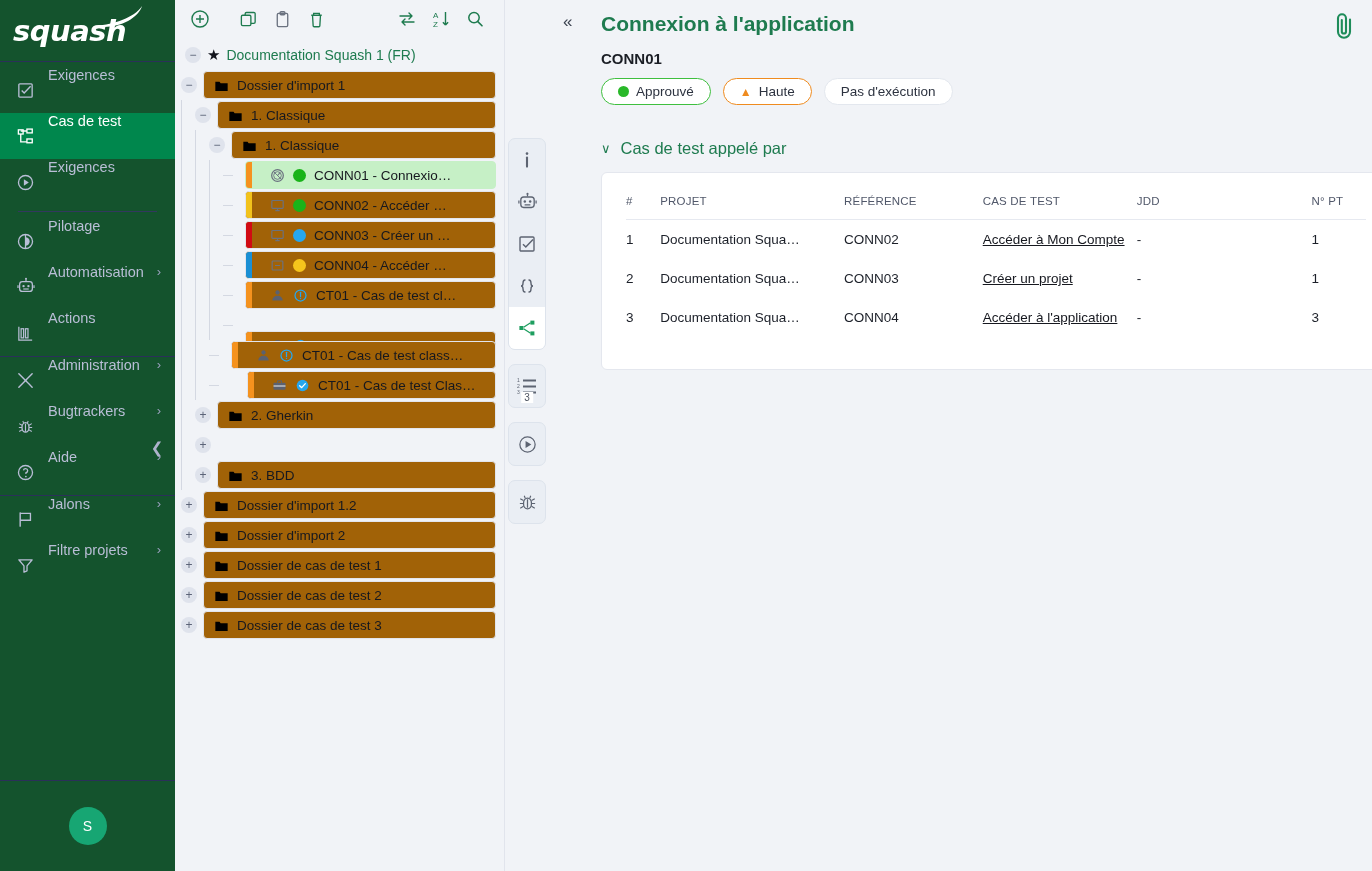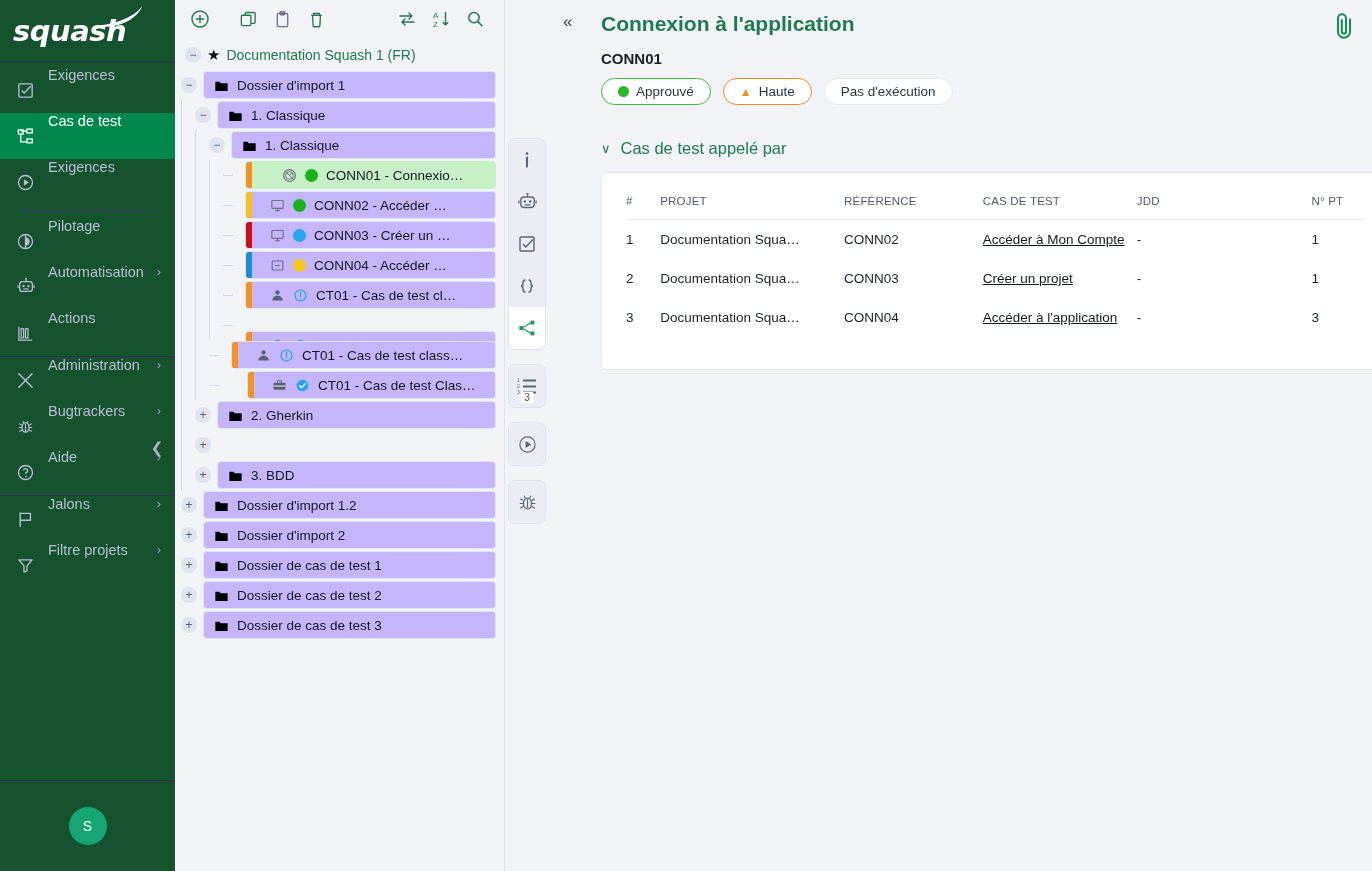--- a/index.html
+++ b/index.html
@@ -96,21 +96,21 @@
     font-size: 12px; line-height: 14px; text-align: center;
     cursor: pointer; margin-right: 6px;
     display:flex; align-items:center; justify-content:center;
   }
   .root-row { height: 30px; display:flex; align-items:center; padding-left: 4px; }
   .root-label { color: #1e7b4f; font-size: 14px; padding-left: 6px; }
   .star { color: #11131c; font-size: 15px; }
 
   .card {
     flex: 1; height: 28px;
-    background: #c4b5fd; border: 1px solid #e2e5ed;
+    background: #a16207; border: 1px solid #e2e5ed;
     border-radius: 4px;
     display: flex; align-items: center;
     padding-left: 10px; gap: 8px;
     overflow: hidden; cursor: pointer;
     position: relative;
   }
   .card.sel { background: #c6f0c6; border-color: #c6f0c6; }
   .card .cbar {
     position: absolute; left: 0; top: 0; bottom: 0; width: 6px;
   }
@@ -442,21 +442,21 @@
         </div>
         <div class="tnode">
           <div class="guide"></div>
           <div style="width:13px;flex:0 0 13px"></div>
           <div class="guide"></div>
           <div style="width:13px;flex:0 0 13px"></div>
           <div class="guide"></div>
           <div style="width:13px;flex:0 0 13px"></div>
           <div class="guide-stub"></div>
           <div style="width:12px;flex:0 0 12px"></div>
-          <div class="card sel" style="padding-left:28px;">
+          <div class="card sel" style="padding-left:16px;">
             <span class="cbar" style="background:#f5921e"></span>
             <span class="tc-ico">
               <svg width="15" height="15" viewBox="0 0 18 18">
                 <circle cx="9" cy="9" r="7" fill="none" stroke="#6b7280" stroke-width="1.5"></circle>
                 <circle cx="9" cy="9" r="4.6" fill="none" stroke="#6b7280" stroke-width="1.1"></circle>
                 <path d="M9 9 12.2 5.6" stroke="#6b7280" stroke-width="1.3"></path>
                 <path d="M4.6 4.6 13.4 13.4" stroke="#6b7280" stroke-width="1.1"></path>
               </svg>
             </span>
             <span class="dot" style="background:#19b319"></span>

